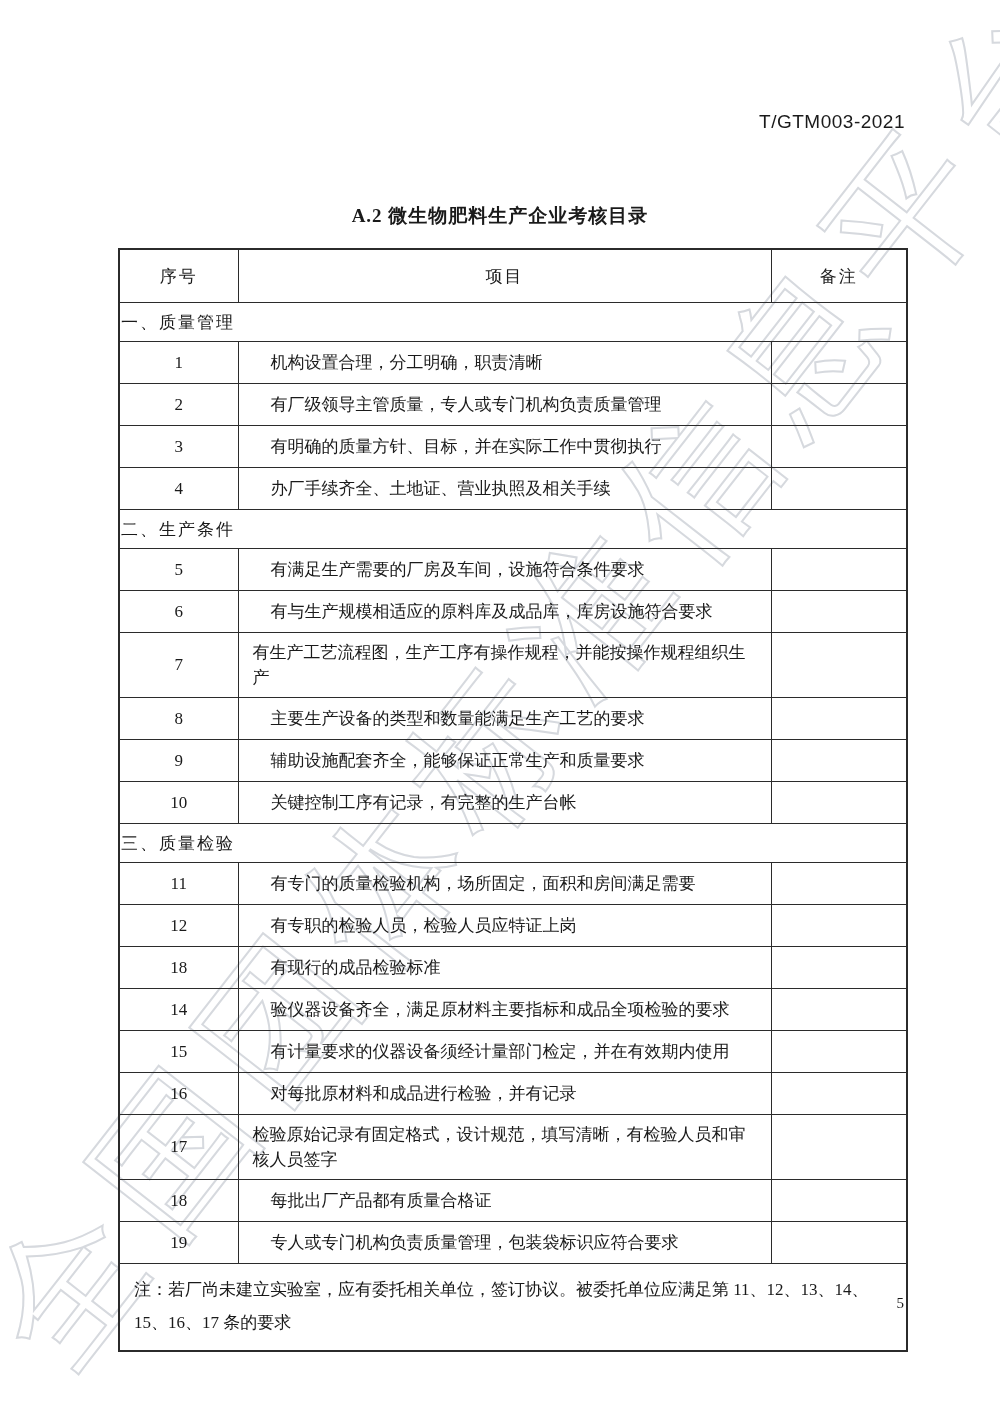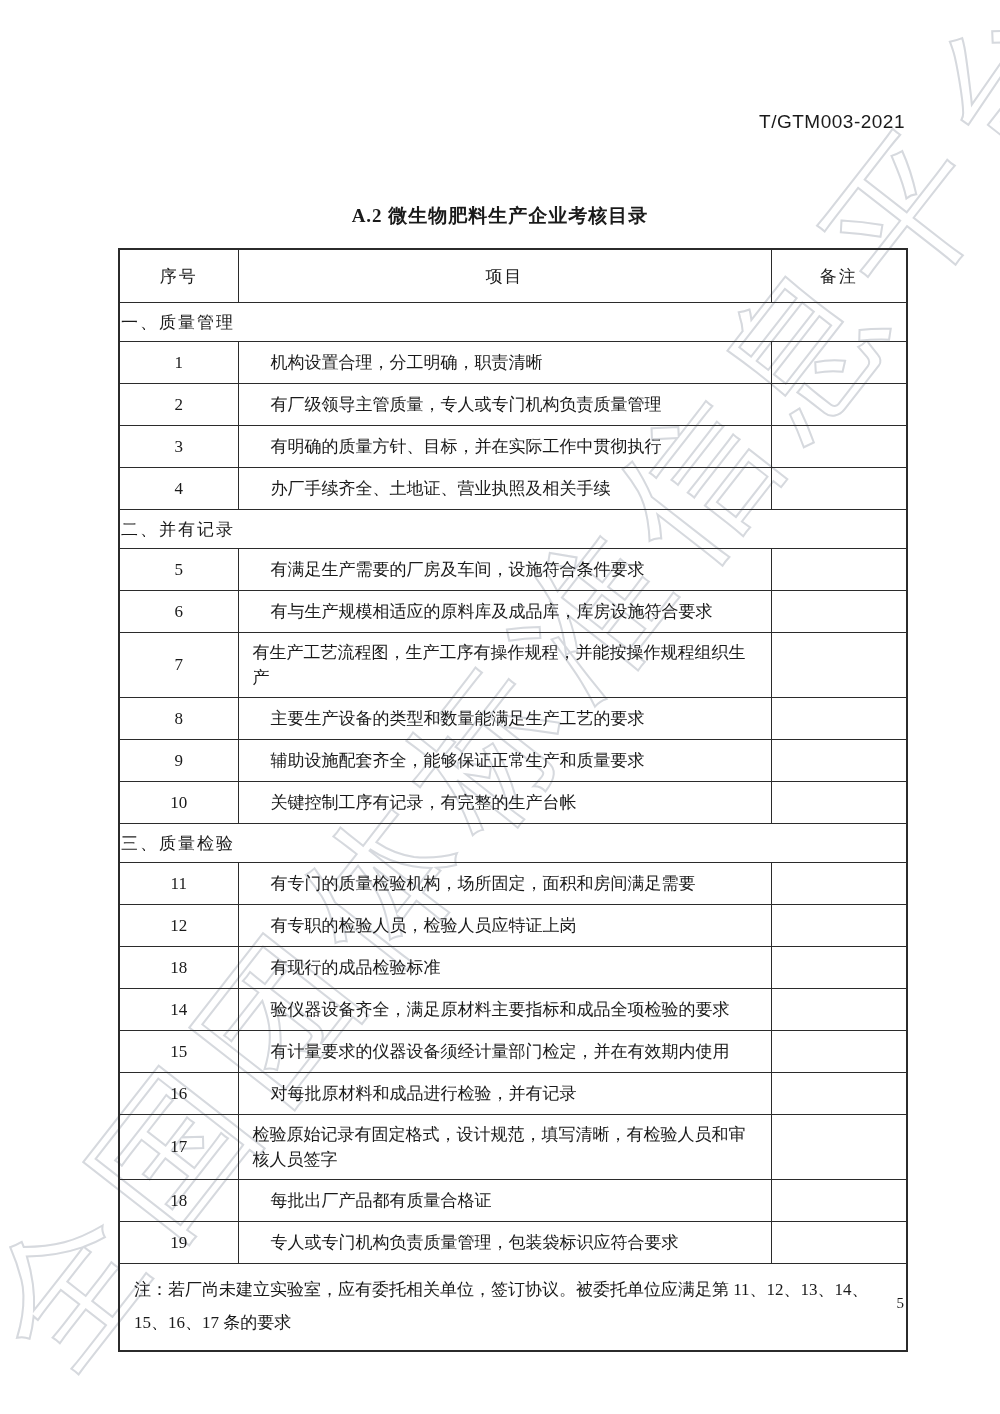--- a/index.html
+++ b/index.html
@@ -131,21 +131,21 @@
           <td class="cell-no">3</td>
           <td class="cell-text">有明确的质量方针、目标，并在实际工作中贯彻执行</td>
           <td class="cell-remark"></td>
         </tr>
         <tr class="item-row">
           <td class="cell-no">4</td>
           <td class="cell-text">办厂手续齐全、土地证、营业执照及相关手续</td>
           <td class="cell-remark"></td>
         </tr>
         <tr class="section-row">
-          <td colspan="3">二、并有记录</td>
+          <td colspan="3">二、生产条件</td>
         </tr>
         <tr class="item-row">
           <td class="cell-no">5</td>
           <td class="cell-text">有满足生产需要的厂房及车间，设施符合条件要求</td>
           <td class="cell-remark"></td>
         </tr>
         <tr class="item-row">
           <td class="cell-no">6</td>
           <td class="cell-text">有与生产规模相适应的原料库及成品库，库房设施符合要求</td>
           <td class="cell-remark"></td>

